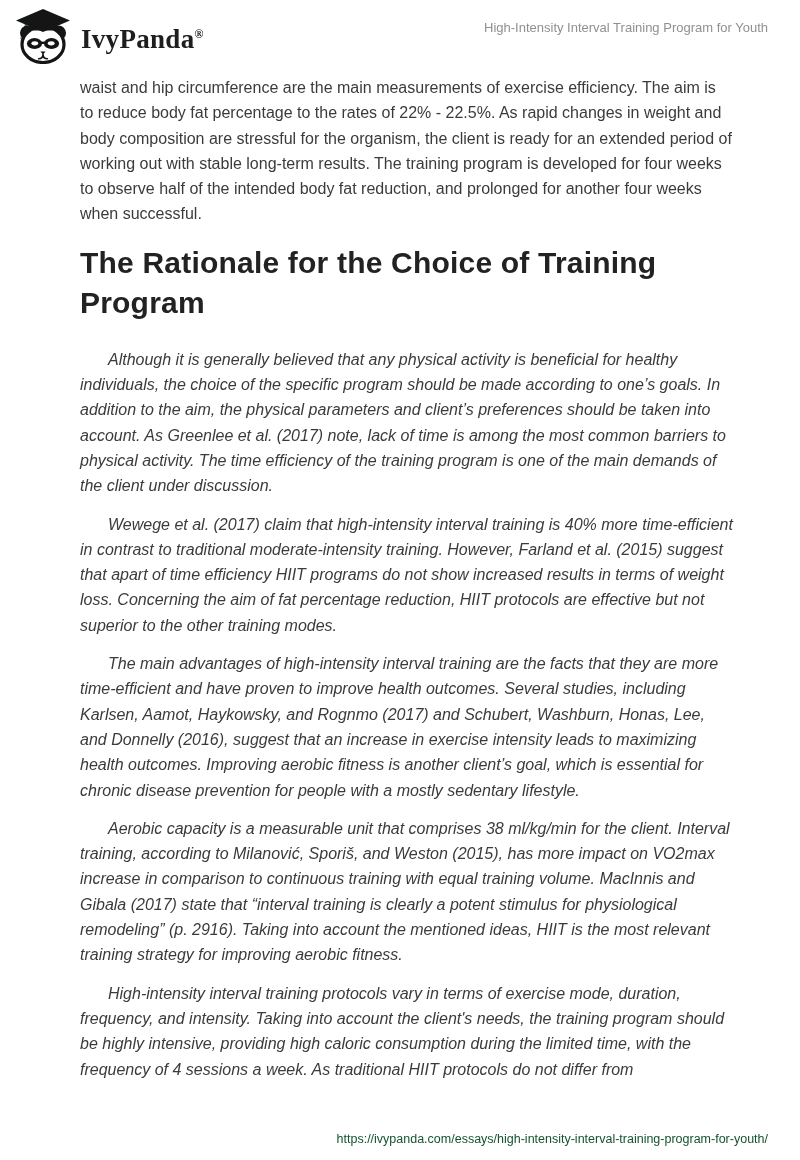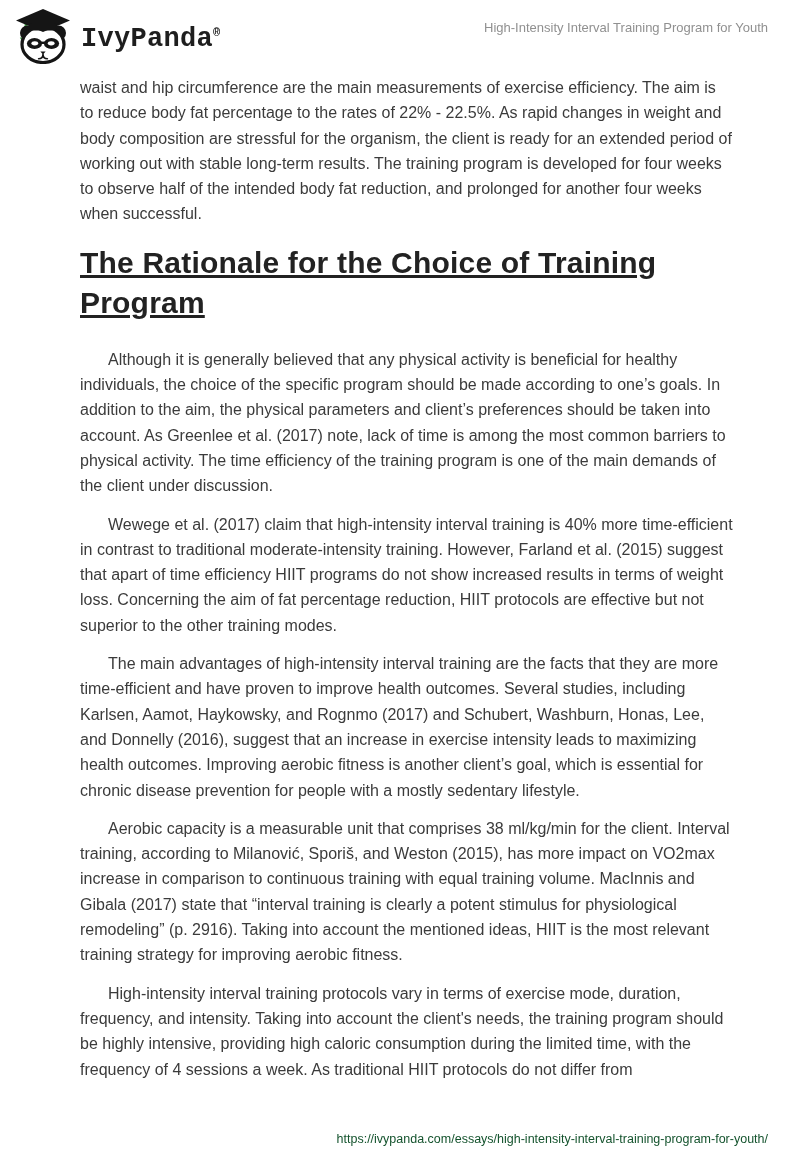--- a/index.html
+++ b/index.html
@@ -21,21 +21,21 @@
     padding: 8px 32px 0 14px;
   }
   .brand {
     display: flex;
     align-items: center;
     gap: 9px;
     cursor: pointer;
   }
   .logo-mark { width: 58px; height: 56px; display: inline-block; }
   .brand-name {
-    font-family: Liberation Mono, monospace;
+    font-family: Liberation Serif, serif;
     font-weight: 700;
     font-size: 27px;
     color: #1e1e1e;
     letter-spacing: 0.3px;
     line-height: 1;
     margin-top: 6px;
   }
   .brand-name sup {
     font-size: 12px;
     font-weight: 700;
@@ -52,29 +52,28 @@
     margin: 0 72px 0 80px;
     width: 653px;
     padding-top: 11px;
   }
   .para {
     margin: 0 0 13px 0;
     font-size: 16px;
     line-height: 25.3px;
     color: #3b3b3b;
   }
-  .para.indent { text-indent: 28px; }
+  .para.indent { text-indent: 28px; font-style: italic; }
   .heading {
     margin: 16px 0 24px 0;
     font-size: 30px;
     line-height: 40px;
     font-weight: 700;
     color: #222222;
     letter-spacing: 0.2px;
-    text-decoration: underline;
   }
   
   .footer {
     position: absolute;
     right: 32px;
     bottom: 14px;
     font-size: 12.5px;
     color: #14532d;
   }
 </style>

